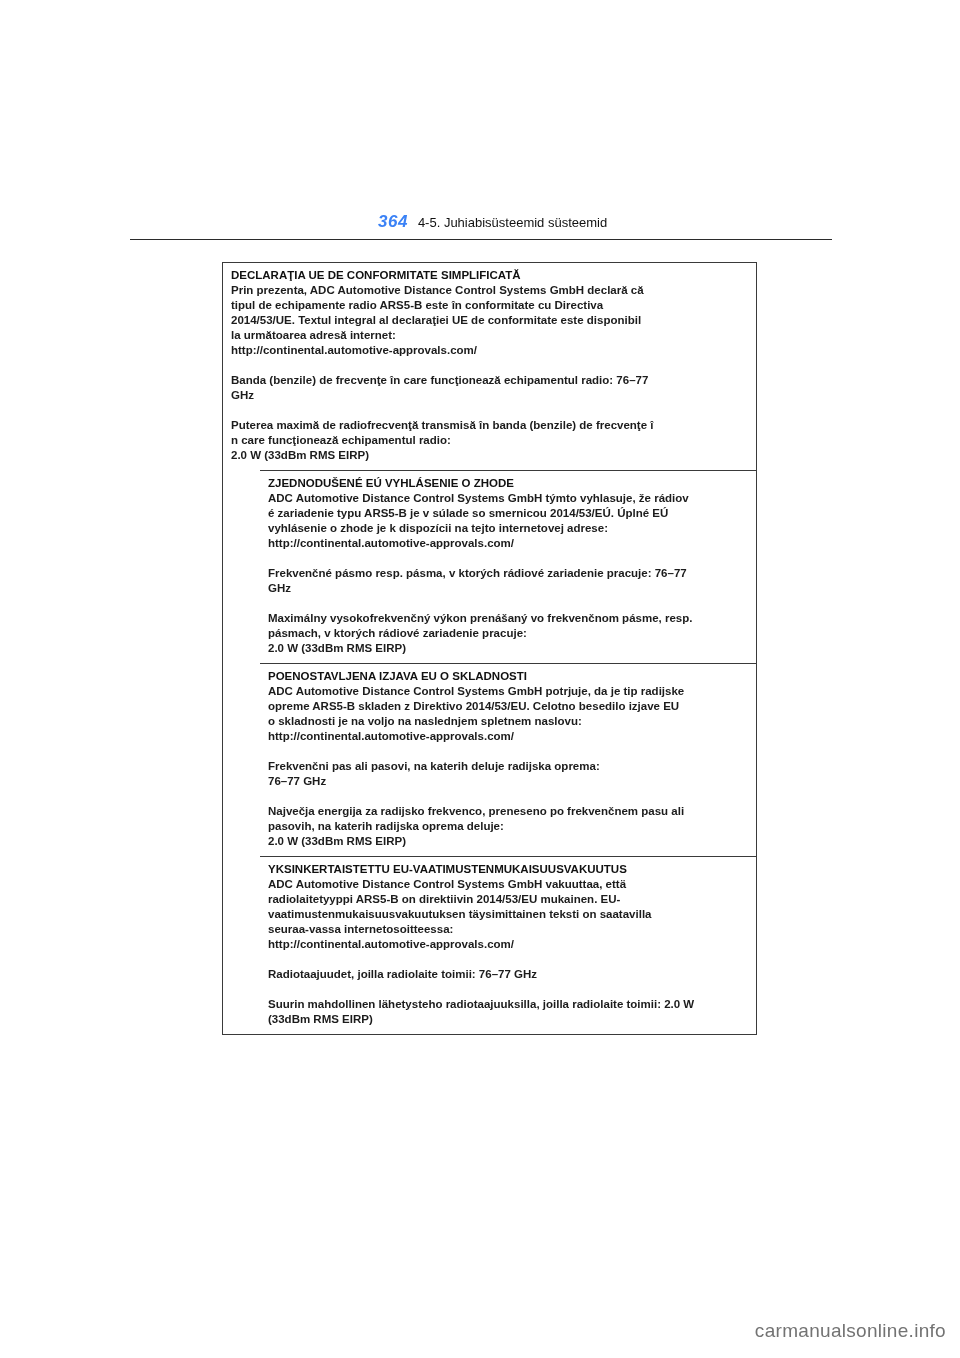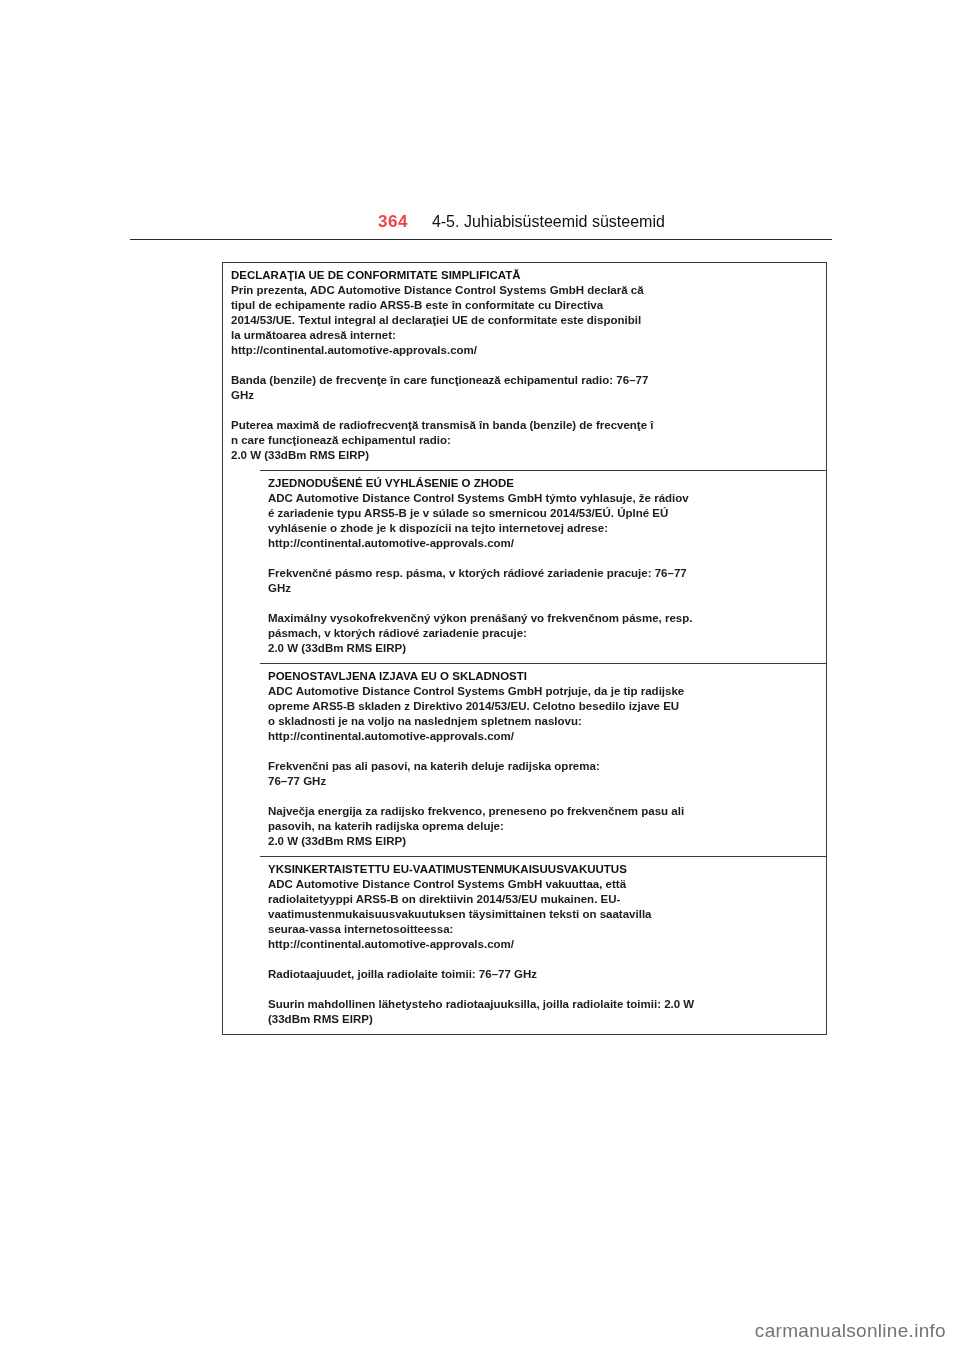--- a/index.html
+++ b/index.html
@@ -17,41 +17,42 @@
   }
   .page-header {
     position: absolute;
     left: 378px;
     top: 212px;
     white-space: nowrap;
   }
   .page-num {
     font-size: 17px;
     font-weight: bold;
-    color: #ef4444;
+    color: #3b82f6;
     letter-spacing: 0.5px;
+    font-style: italic;
   }
   .chapter {
-    font-size: 16px;
+    font-size: 13px;
     color: #111;
-    margin-left: 24px;
+    margin-left: 10px;
   }
   .header-rule {
     position: absolute;
     left: 130px;
     top: 239px;
     width: 702px;
     height: 0;
     border-top: 1px solid #2b2b2b;
   }
   .decl-table {
     position: absolute;
     left: 222px;
     top: 262px;
-    width: 605px;
+    width: 535px;
     border: 1px solid #3a3a3a;
     box-sizing: border-box;
     background: #ffffff;
   }
   .decl-section {
     padding: 5px 10px 7px 8px;
   }
   .decl-section + .decl-section {
     border-top: 1px solid #3a3a3a;
     margin-left: 37px;

